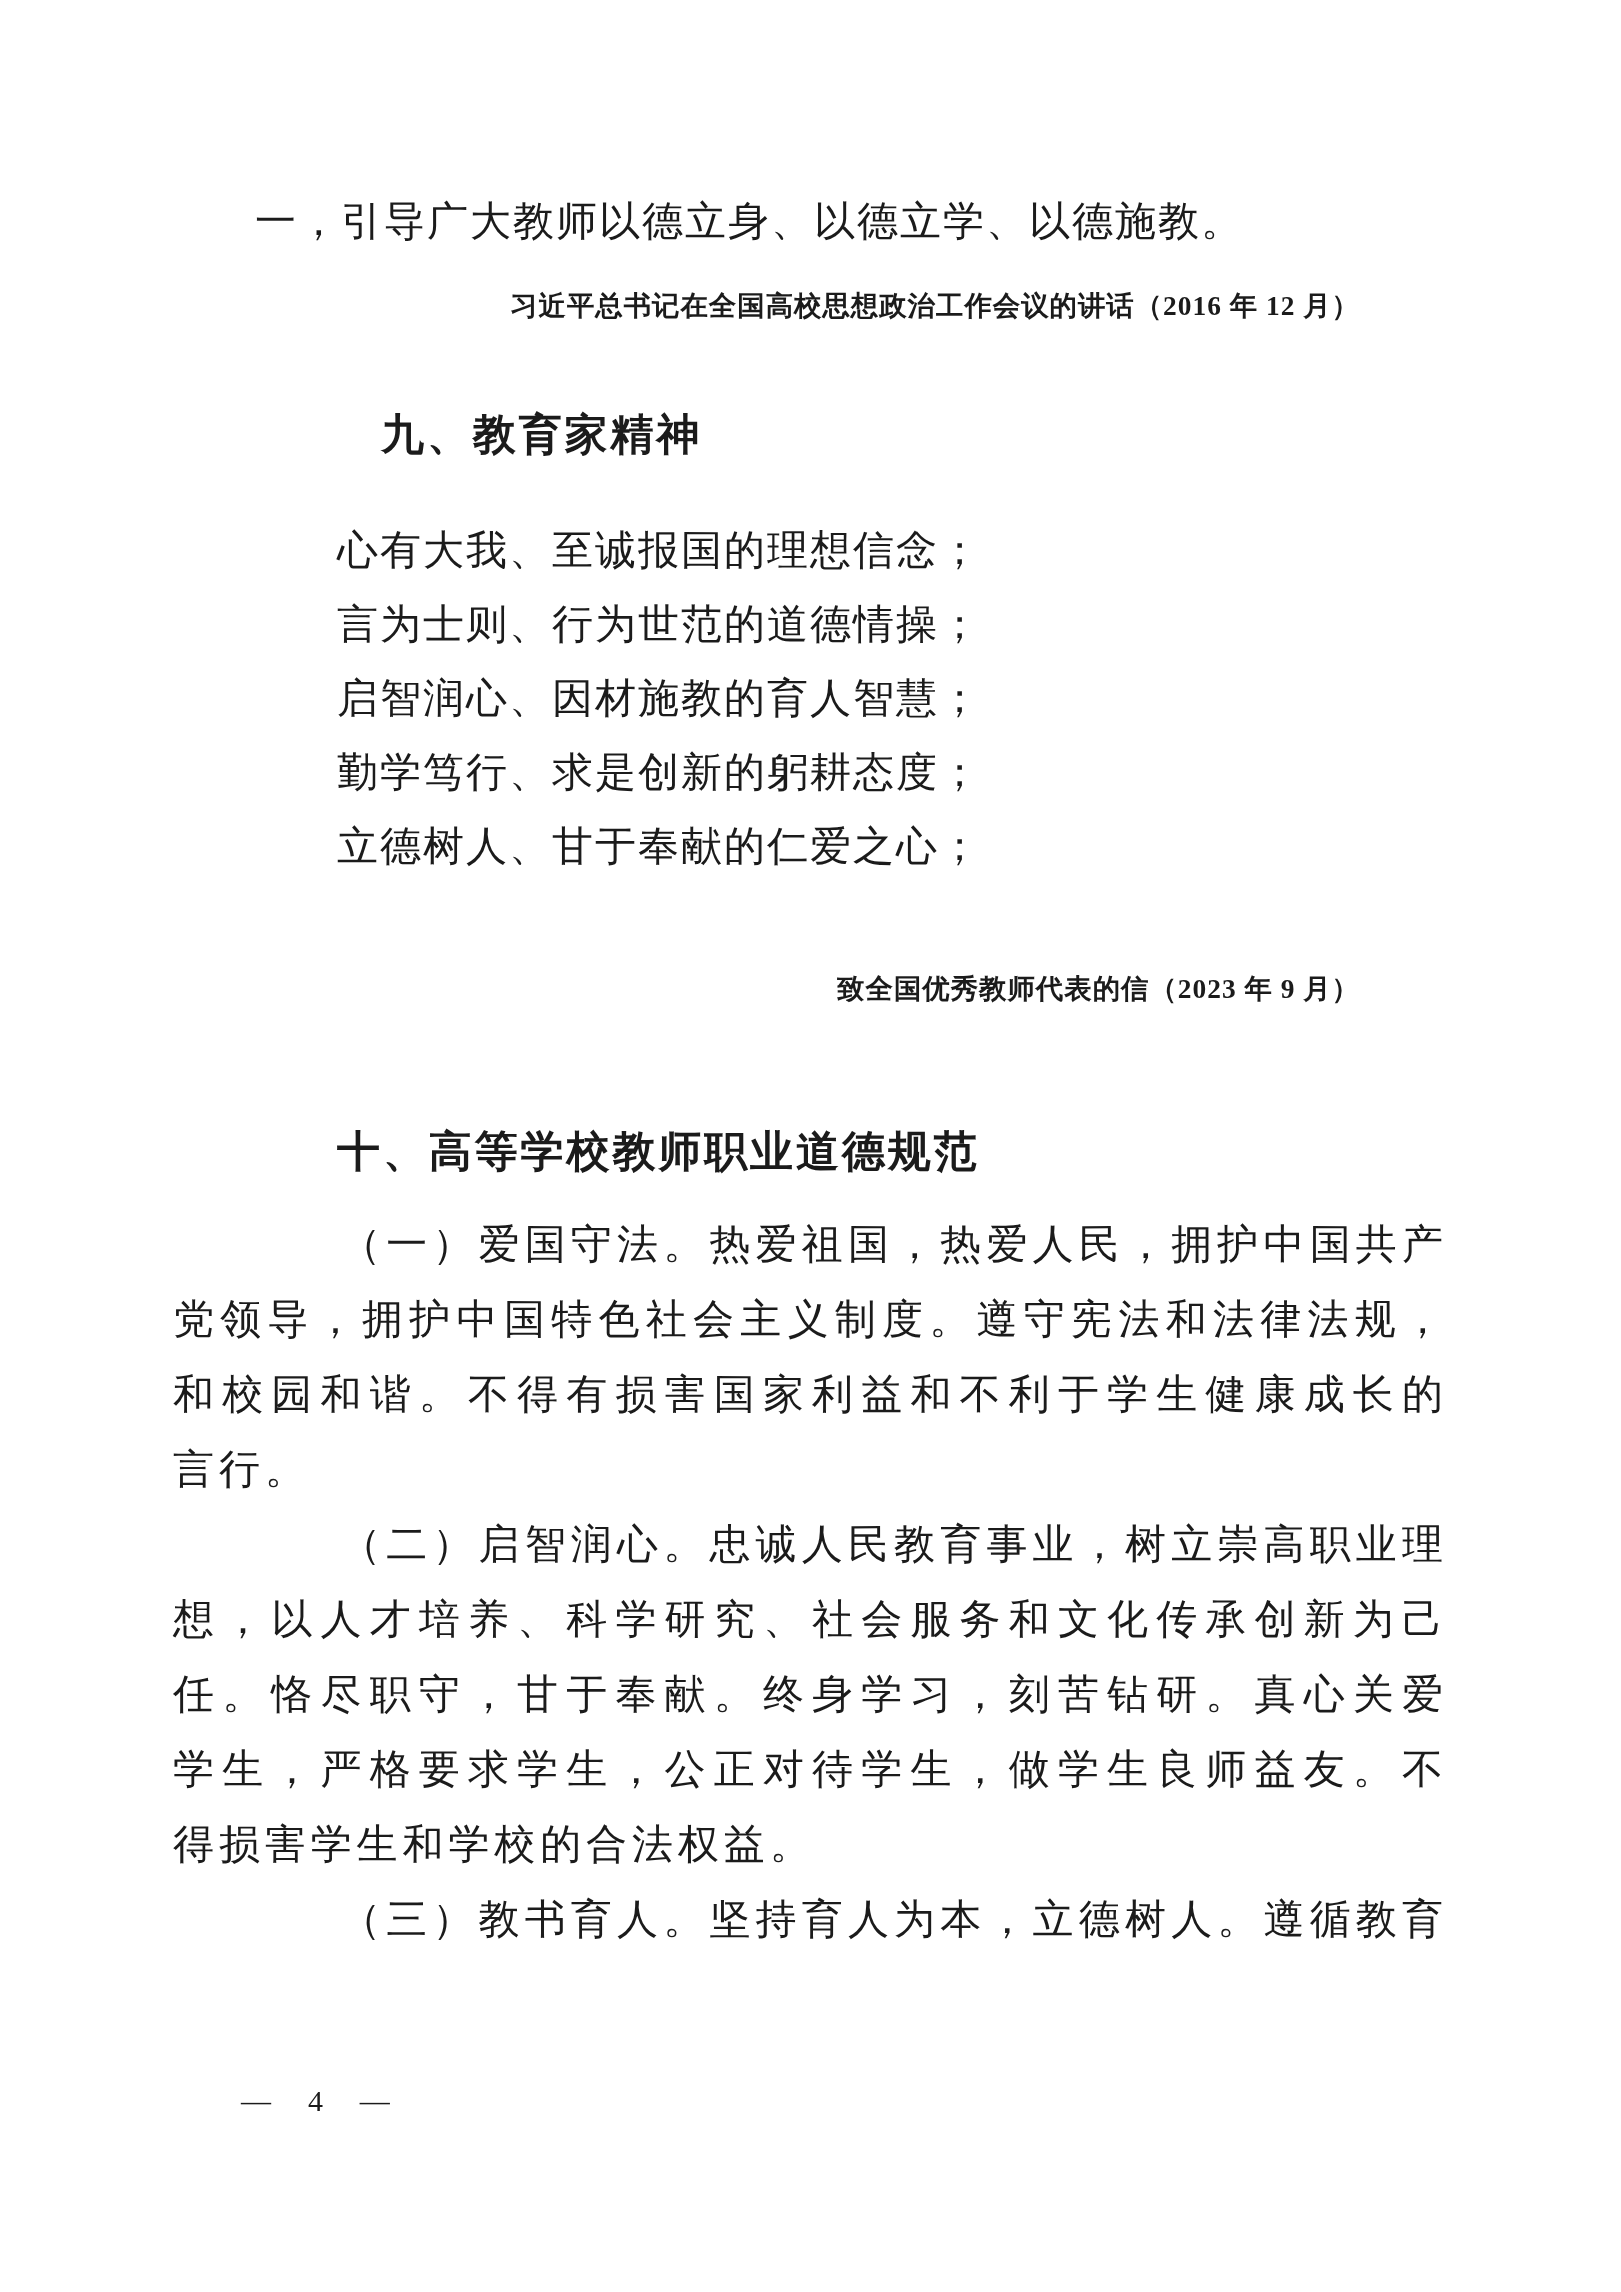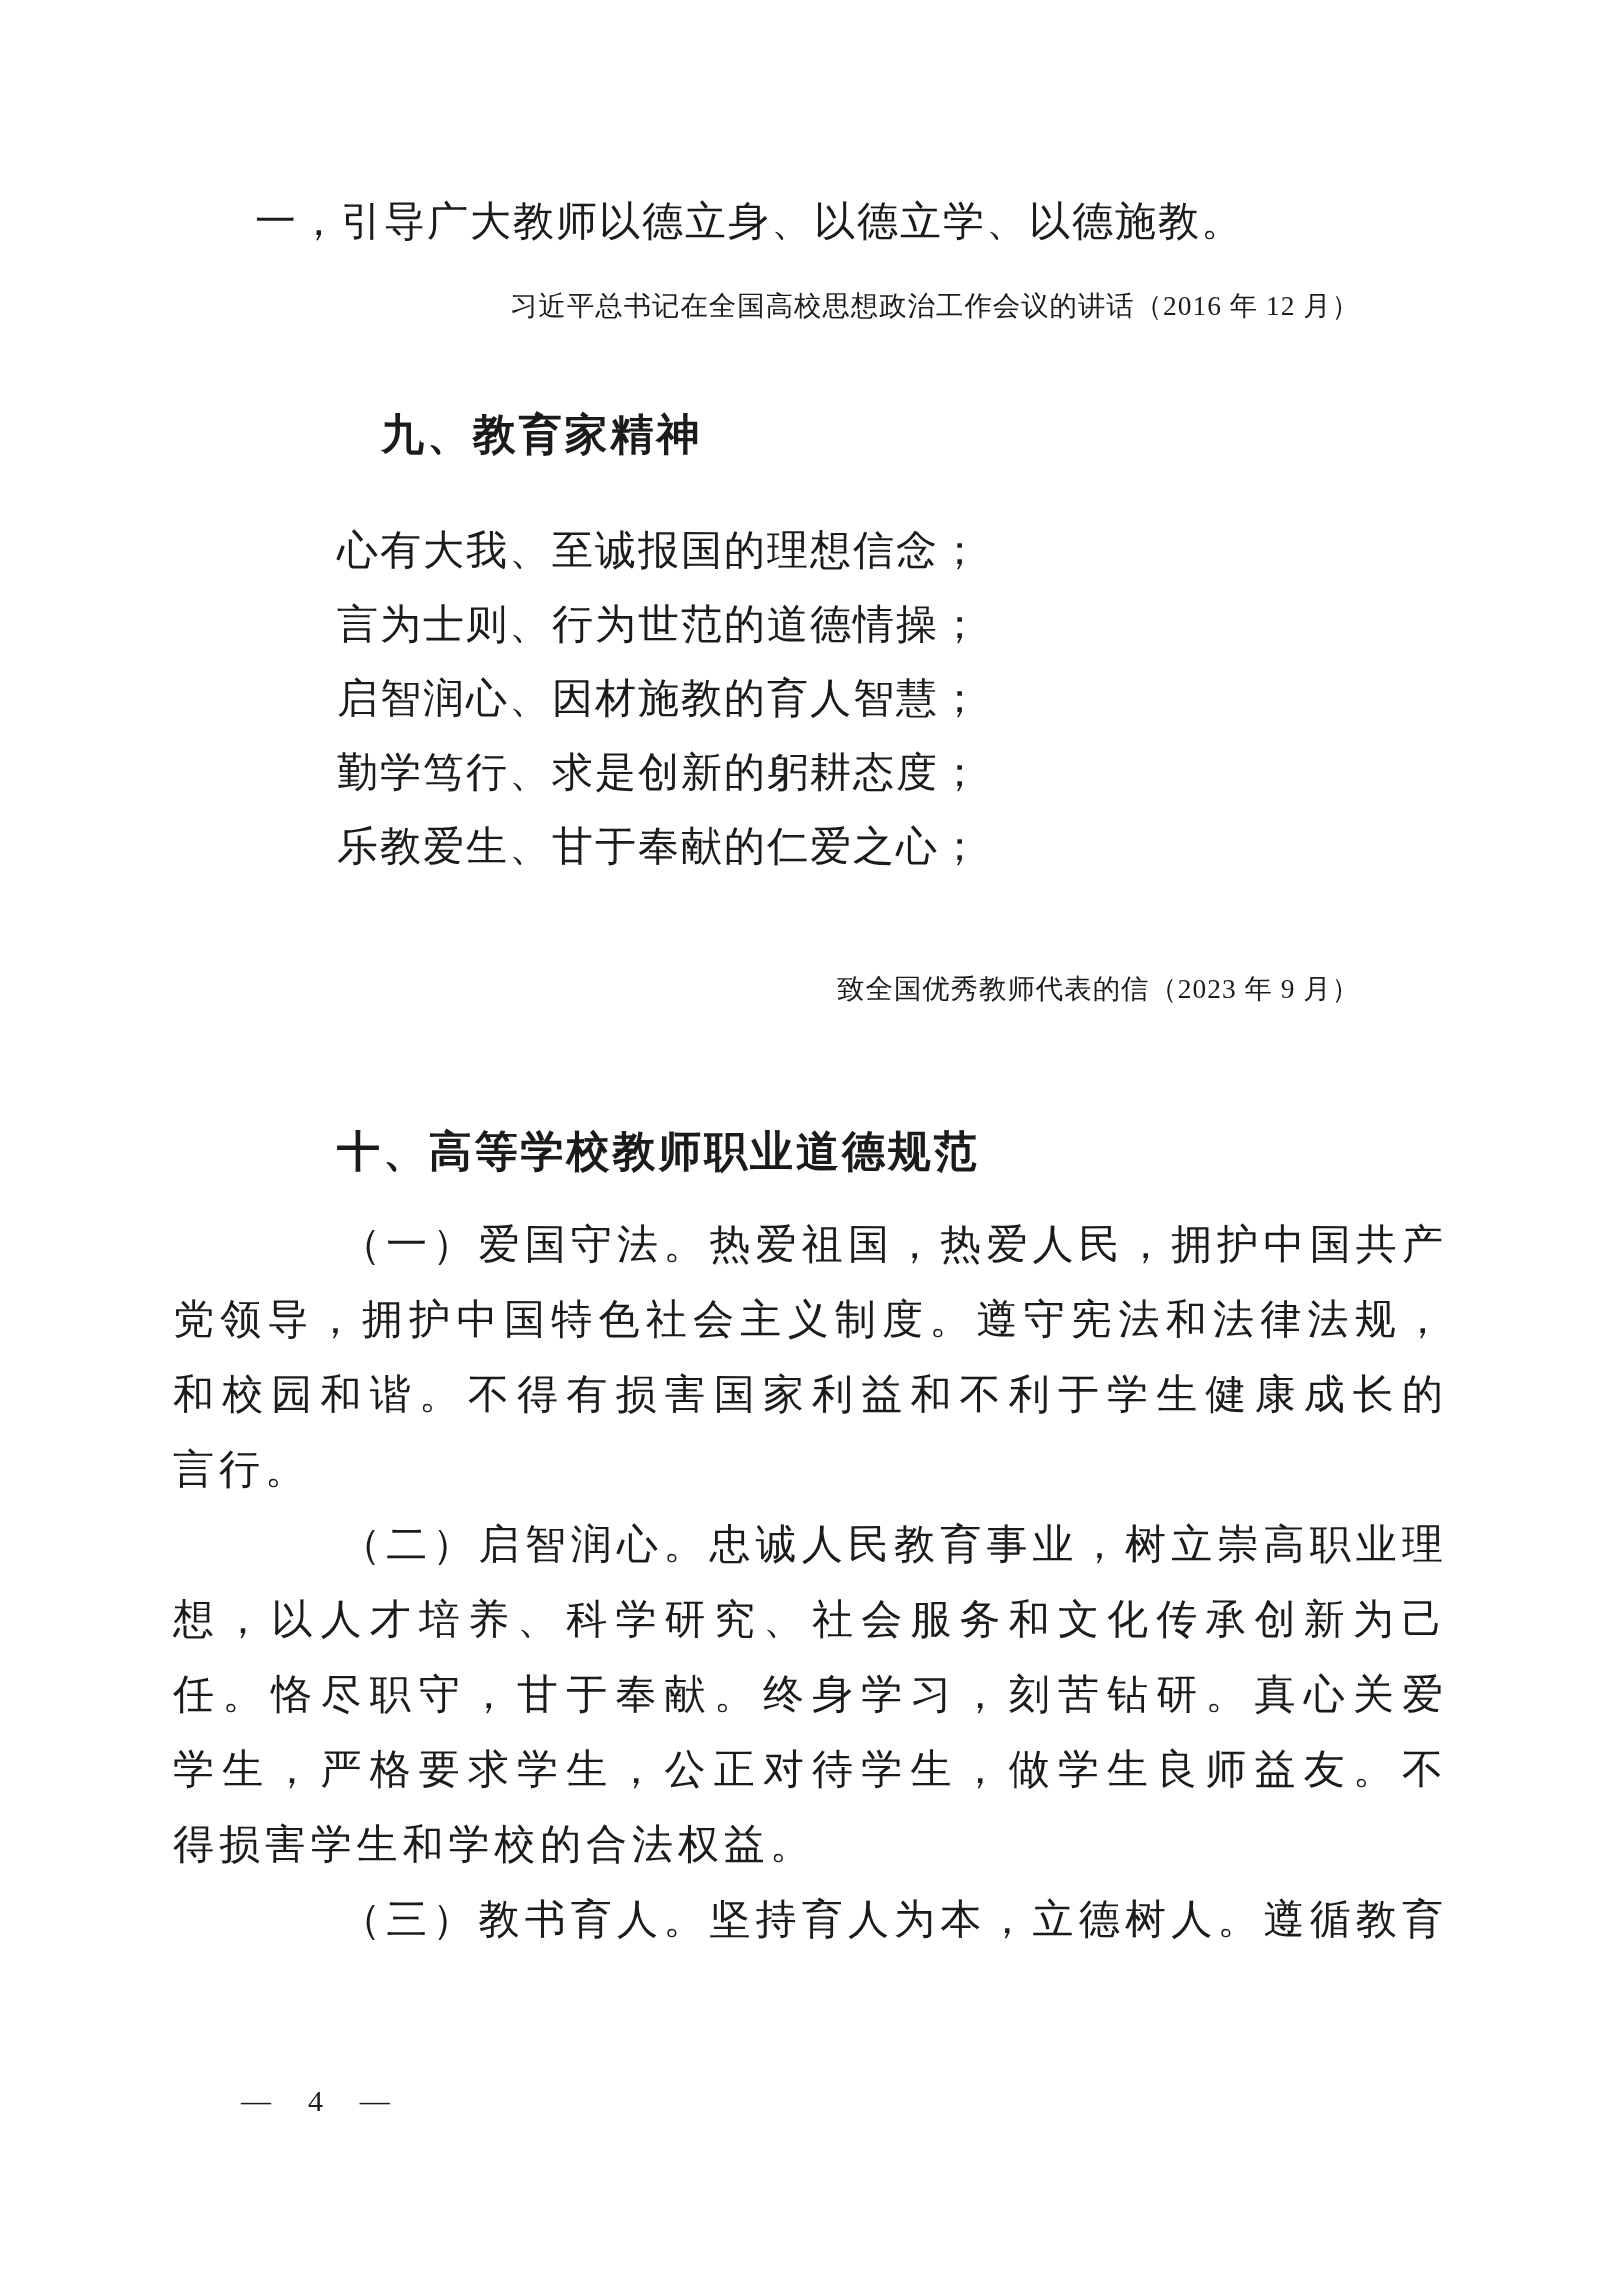--- a/index.html
+++ b/index.html
@@ -27,21 +27,21 @@
     letter-spacing: 2px;
     text-indent: 83px;
   }
   
   .cite {
     position: absolute;
     left: 172px;
     width: 1188px;
     text-align: right;
     font-size: 27.4px;
-    font-weight: normal;
+    font-weight: bold;
     letter-spacing: 1px;
     line-height: 39px;
     font-family: "Liberation Serif", "DejaVu Serif", serif;
   }
   #cite-2016 { top: 287px; }
   #cite-2023 { top: 970px; text-align: right; }
   
   .heading {
     position: absolute;
     left: 337px;
@@ -105,21 +105,21 @@
 
   <div class="cite" id="cite-2016">习近平总书记在全国高校思想政治工作会议的讲话（2016 年 12 月）</div>
 
   <div class="heading" id="heading-9">九、教育家精神</div>
 
   <div class="quotes">
     <div class="qline">心有大我、至诚报国的理想信念；</div>
     <div class="qline">言为士则、行为世范的道德情操；</div>
     <div class="qline">启智润心、因材施教的育人智慧；</div>
     <div class="qline">勤学笃行、求是创新的躬耕态度；</div>
-    <div class="qline">乐教爱生、甘于奉献的仁爱之心；</div>
+    <div class="qline">立德树人、甘于奉献的仁爱之心；</div>
   </div>
 
   <div class="cite" id="cite-2023">致全国优秀教师代表的信（2023 年 9 月）</div>
 
   <div class="heading" id="heading-10">十、高等学校教师职业道德规范</div>
 
   <div class="paras">
     <div class="pline indent">（一）爱国守法。热爱祖国，热爱人民，拥护中国共产</div>
     <div class="pline">党领导，拥护中国特色社会主义制度。遵守宪法和法律法规，</div>
     <div class="pline">和校园和谐。不得有损害国家利益和不利于学生健康成长的</div>

